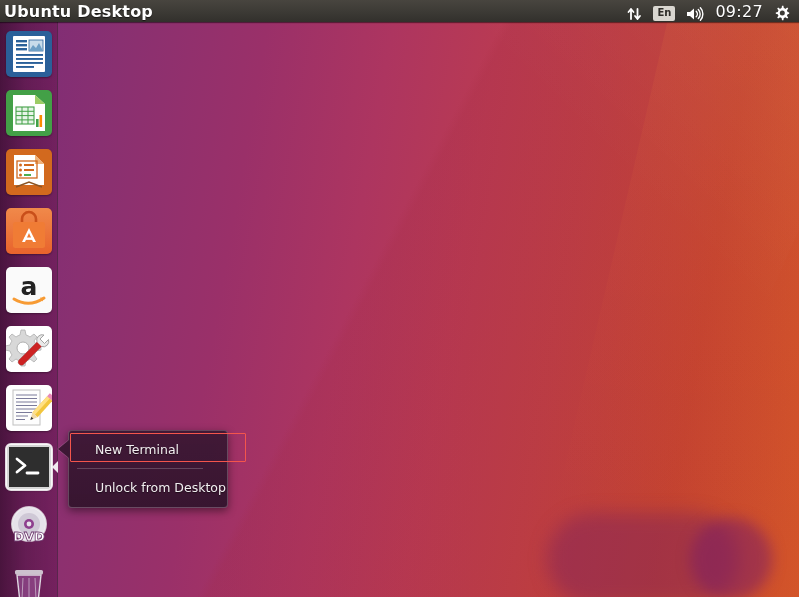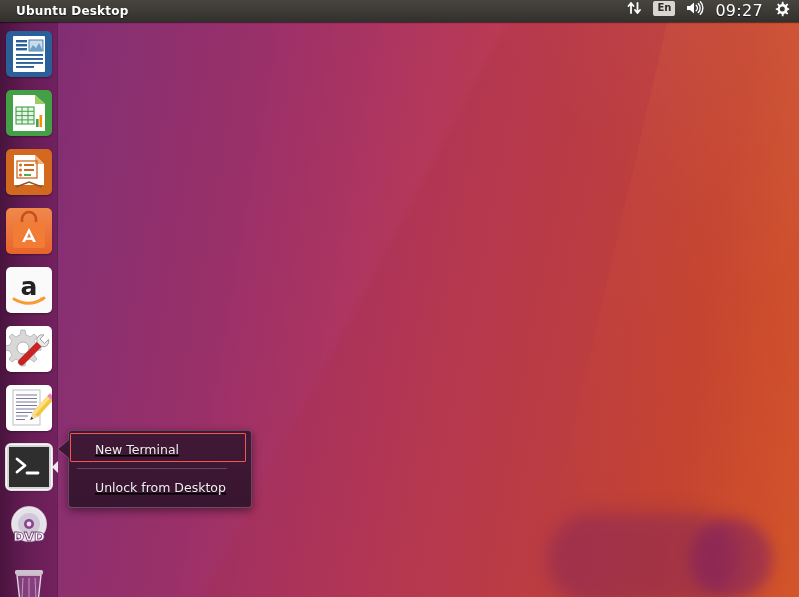--- a/index.html
+++ b/index.html
@@ -47,30 +47,30 @@
 
   
   #panel {
     position:absolute; left:0; top:0; width:799px; height:22px;
     background:linear-gradient(180deg,#48453f 0%,#3c3a35 55%,#32302c 100%);
     display:flex; align-items:center;
     box-shadow:0 1px 1px rgba(0,0,0,0.45);
     z-index:40;
   }
   #panel-title {
-    color:#ffffff; font-size:12px; font-weight:bold;
-    margin-left:16px; letter-spacing:0.2px;
+    color:#ffffff; font-size:16px; font-weight:bold;
+    margin-left:4px; letter-spacing:0.2px;
     text-shadow:0 1px 1px rgba(0,0,0,0.6);
     white-space:nowrap;
   }
   #indicators {
     margin-left:auto; display:flex; align-items:center;
     gap:11px; padding-right:9px; height:22px;
   }
-  .ind { display:flex; align-items:flex-start; height:20px; }
+  .ind { display:flex; align-items:flex-end; height:20px; }
   .ind svg { display:block; }
   #ind-keyboard .kbd-box {
     background:#d9d6d0; color:#2e2c28;
     font-size:10px; font-weight:bold; line-height:1;
     padding:2px 4px 3px 4px; border-radius:2px;
     font-family:"DejaVu Sans", sans-serif;
   }
   #ind-clock {
     color:#ffffff; font-size:16px; letter-spacing:0.3px;
     text-shadow:0 1px 1px rgba(0,0,0,0.55);
@@ -105,28 +105,27 @@
   .arrow-right {
     position:absolute; right:0px; top:50%; transform:translateY(-50%);
     width:0; height:0;
     border-top:6px solid transparent;
     border-bottom:6px solid transparent;
     border-right:6px solid rgba(255,255,255,0.9);
   }
 
   
   #quicklist {
-    position:absolute; left:68px; top:430px; width:184px;
+    position:absolute; left:68px; top:430px; width:160px;
     background:linear-gradient(180deg, rgba(60,24,52,0.95) 0%, rgba(52,20,46,0.96) 100%);
     border:1px solid rgba(255,255,255,0.22);
     border-radius:4px;
     box-shadow:0 3px 9px rgba(0,0,0,0.45);
     z-index:50;
     padding:3px 16px 4px 0;
-    text-decoration:underline;
   }
   #quicklist-pointer {
     position:absolute; left:58px; top:440px;
     width:0; height:0;
     border-top:9px solid transparent;
     border-bottom:9px solid transparent;
     border-right:11px solid rgba(58,22,50,0.96);
     z-index:51;
     filter:drop-shadow(-1px 0 0 rgba(255,255,255,0.18));
   }

